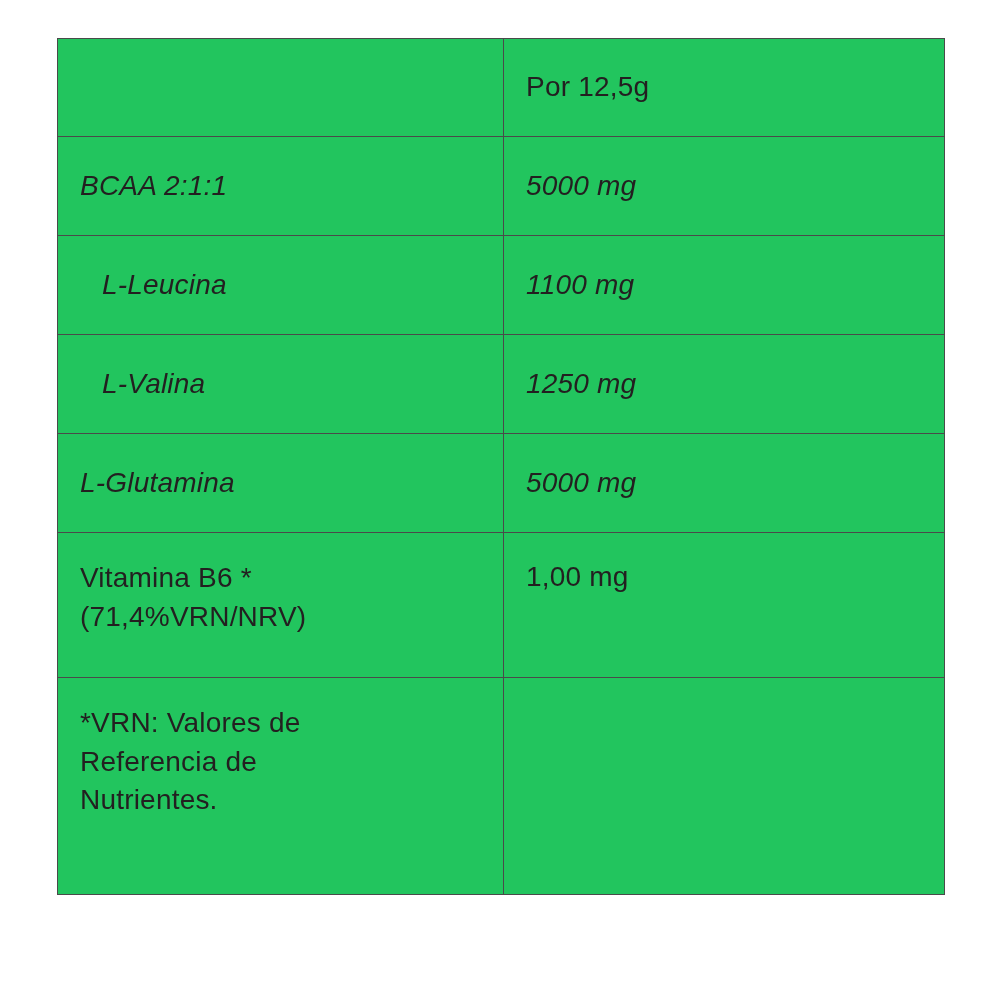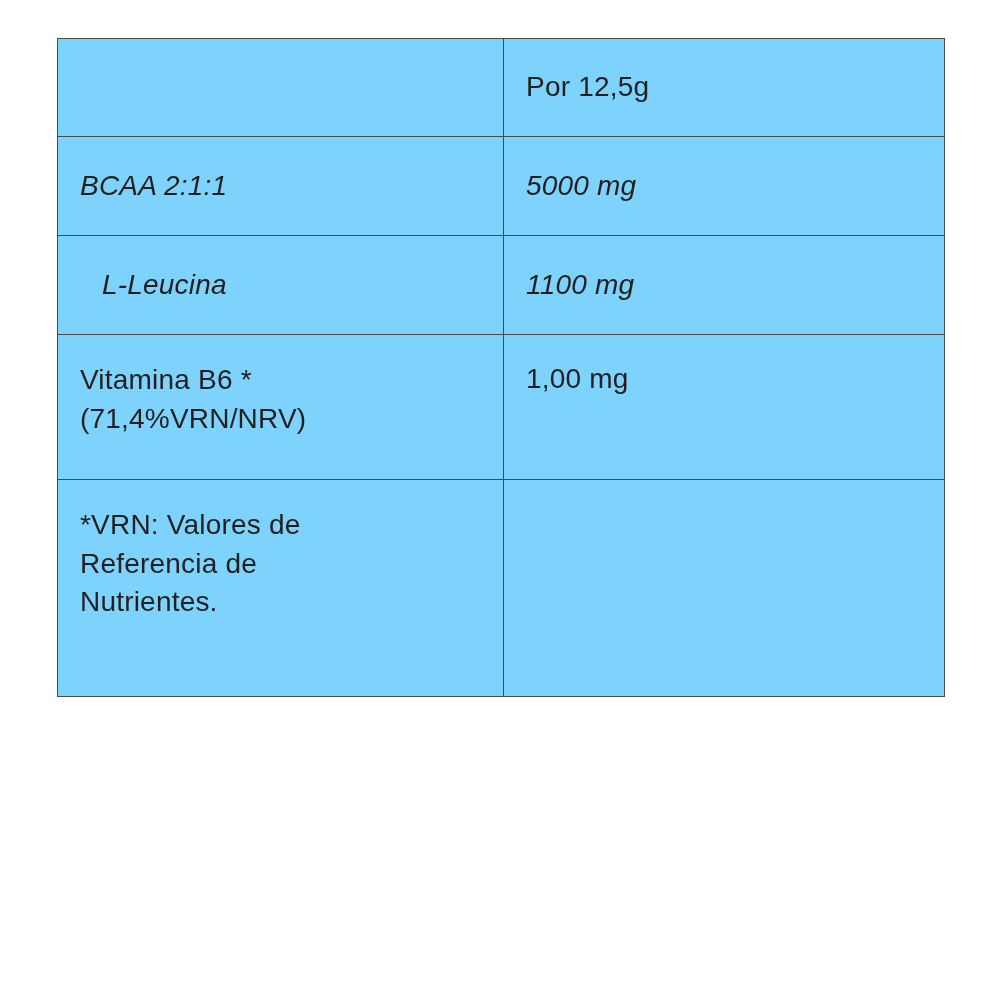--- a/index.html
+++ b/index.html
@@ -34,21 +34,21 @@
 
   table.nutrition td {
     border: 1px solid #4a4a4a;
     padding: 0 22px;
     vertical-align: middle;
     font-size: 28px;
     line-height: 1.32;
     color: #231f20;
     font-weight: 400;
     letter-spacing: 0.2px;
-    background: #7dd3fc;
+    background: #22c55e;
   }
 
   table.nutrition td.col-label {
     width: 401px;
   }
 
   table.nutrition td.col-value {
     width: 396px;
   }
 
@@ -85,21 +85,29 @@
           <td class="col-label">BCAA 2:1:1</td>
           <td class="col-value">5000 mg</td>
         </tr>
 
         <tr class="r-item">
           <td class="col-label"><span class="indent">L-Leucina</span></td>
           <td class="col-value">1100 mg</td>
         </tr>
 
 
+        <tr class="r-item">
+          <td class="col-label"><span class="indent">L-Valina</span></td>
+          <td class="col-value">1250 mg</td>
+        </tr>
 
+        <tr class="r-item">
+          <td class="col-label">L-Glutamina</td>
+          <td class="col-value">5000 mg</td>
+        </tr>
 
         <tr class="r-note">
           <td class="col-label">
               <span class="multiline">Vitamina B6 *
 (71,4%VRN/NRV)</span>
             </td>
           <td class="col-value">1,00 mg</td>
         </tr>
 
         <tr class="r-footnote">

